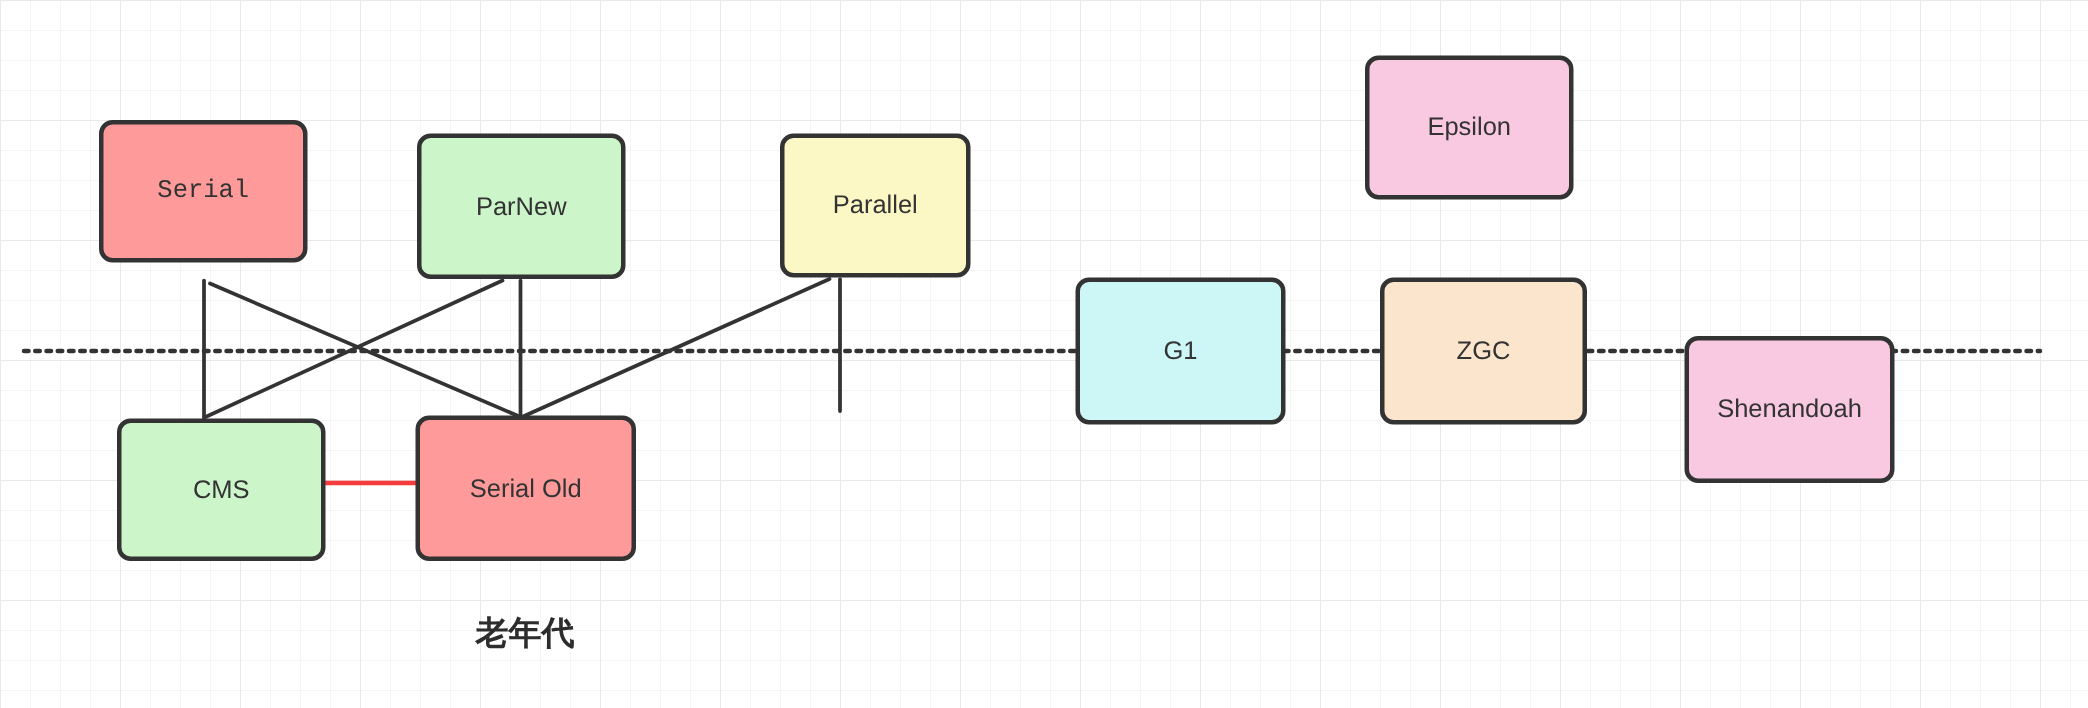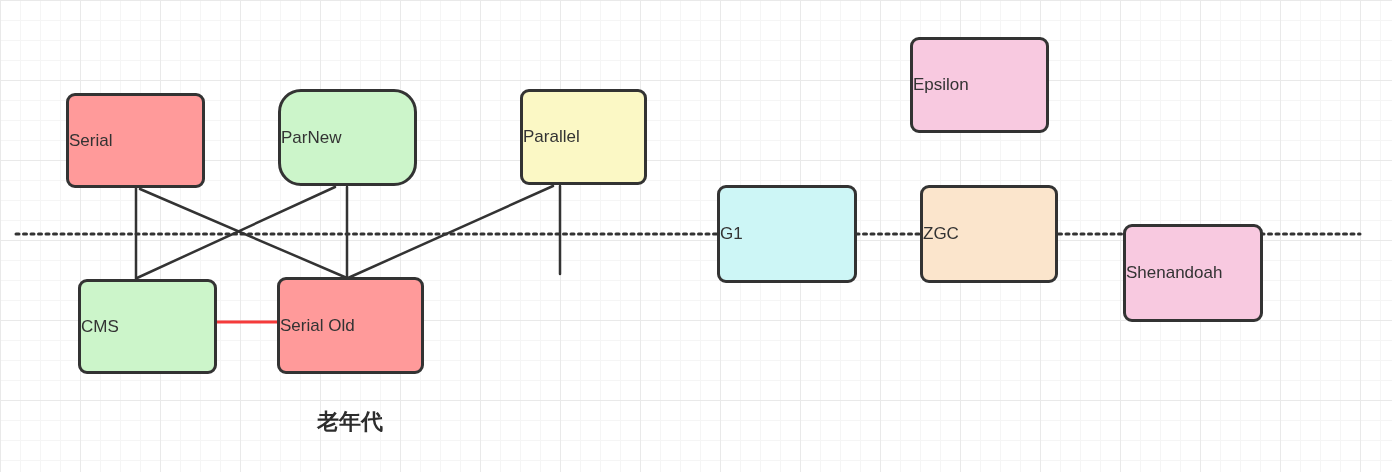--- a/index.html
+++ b/index.html
@@ -14,31 +14,31 @@
       linear-gradient(90deg, #e9e9e9 1px, transparent 1px),
       linear-gradient(#f5f5f5 1px, transparent 1px),
       linear-gradient(90deg, #f5f5f5 1px, transparent 1px);
     background-size:80px 80px,80px 80px,20px 20px,20px 20px;
   }
   .edges{position:absolute;left:0;top:0;z-index:1;}
   .edge{fill:none;stroke-linecap:round;}
   .node{
     position:absolute;z-index:2;box-sizing:border-box;
     border:3px solid #333333;border-radius:9px;
-    display:flex;align-items:center;justify-content:flex-start;
+    display:flex;align-items:center;justify-content:center;
     font-size:17px;color:#333333;
   }
   .node-label{pointer-events:none;white-space:nowrap;}
   .gen-label{
     position:absolute;z-index:2;width:160px;text-align:center;
     font-size:22px;font-weight:bold;color:#2d2d2d;
   }
   
-  .n-serial       {left:66px;  top:93px;  width:139px; height:95px;}
-  .n-parnew       {left:278px; top:89px;  width:139px; height:97px;border-radius:23px;}
+  .n-serial       {left:66px;  top:80px;  width:139px; height:95px;font-family:Liberation Mono, monospace;}
+  .n-parnew       {left:278px; top:89px;  width:139px; height:97px;}
   .n-parallel     {left:520px; top:89px;  width:127px; height:96px;}
   .n-cms          {left:66px;  top:279px; width:139px; height:95px;margin-left:12px;}
   .n-serial-old   {left:277px; top:277px; width:147px; height:97px;}
   .n-parallel-old {left:491px; top:273px; width:138px; height:94px;}
   .n-g1           {left:717px; top:185px; width:140px; height:98px;}
   .n-zgc          {left:920px; top:185px; width:138px; height:98px;}
   .n-shenandoah   {left:1123px;top:184px; width:140px; height:98px;margin-top:40px;}
   .n-epsilon      {left:910px; top:37px;  width:139px; height:96px;}
   .l-young{left:270px;top:31px;}
   .l-old  {left:270px;top:407px;}

